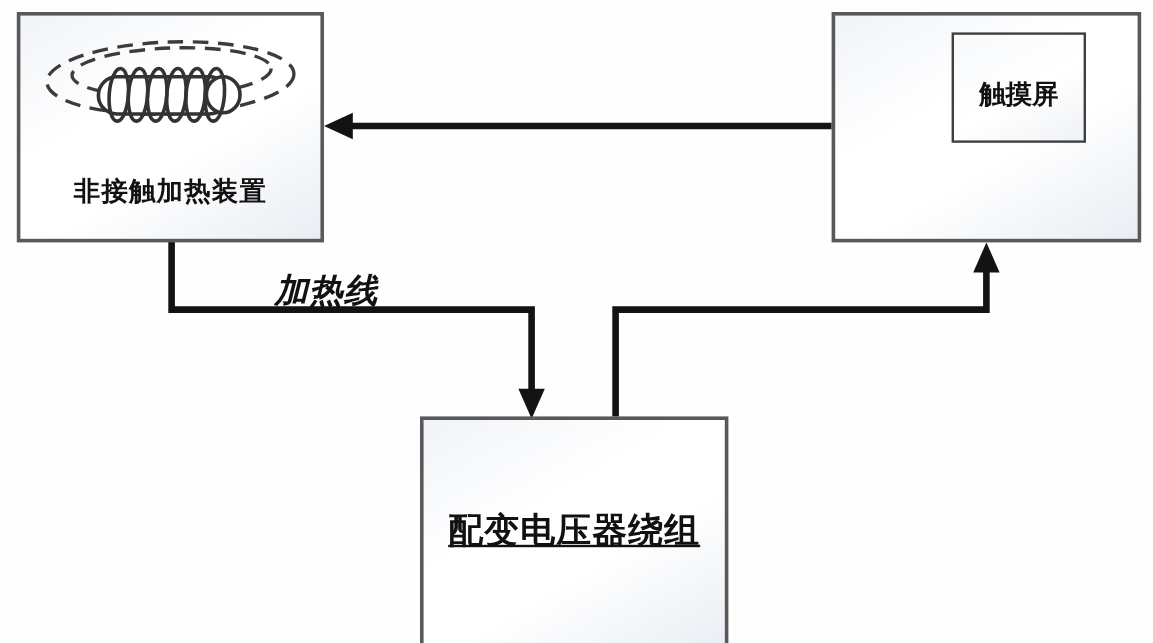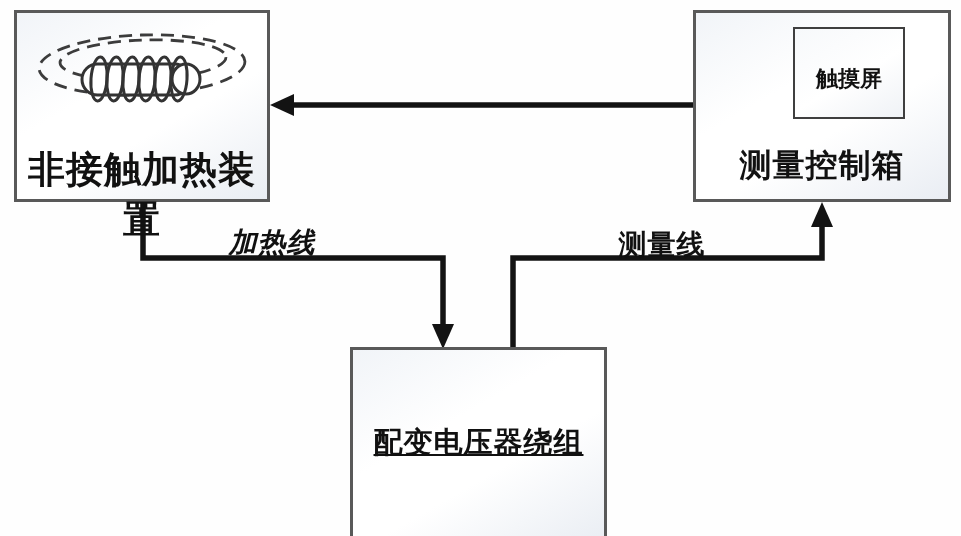--- a/index.html
+++ b/index.html
@@ -28,21 +28,21 @@
     position:absolute; left:69px; top:14px; width:112px; height:92px;
     border:2.5px solid #3f3f3f;
     background:linear-gradient(150deg,#f7f9fb 0%, #ffffff 55%, #eff2f6 100%);
     display:flex; align-items:center; justify-content:center;margin-left:28px;
   }
   #touch-screen .ts-label { font-size:22px; font-weight:700; margin-top:12px; }
   .box-label {
     position:absolute; left:0; right:0;
     text-align:center; font-weight:700; letter-spacing:1px;
   }
-  #heater-box  .box-label { top:132px; font-size:37px; }
+  #heater-box  .box-label { top:132px; font-size:22px; }
   #control-box .box-label { top:131px; font-size:32px; }
   #winding-box .box-label { top:73px;  font-size:29px;text-decoration:underline; }
   .edge-label {
     position:absolute; text-align:center;
     font-weight:700; font-size:28px; letter-spacing:1px;
   }
   #control-edge-label     { left:320px; top:57px;  width:300px; }
   #heating-edge-label     { left:182px; top:224px; width:180px;font-style:italic; }
   #measurement-edge-label { left:572px; top:226px; width:180px; }
   .conn { fill:none; stroke:#131313; stroke-width:5.5; }
@@ -90,23 +90,21 @@
         <ellipse class="coil-stroke" cx="162" cy="66" rx="8" ry="22" transform="rotate(4 162 66)"></ellipse>
       </g>
     </svg>
     <div class="box-label">非接触加热装置</div>
   </div>
 
   <div class="box" id="control-box">
     <div id="touch-screen">
       <span class="ts-label">触摸屏</span>
     </div>
-    <div class="box-label">测量控制箱</div>
   </div>
 
   <div class="box" id="winding-box">
     <div class="box-label">配变电压器绕组</div>
   </div>
 
   <div class="edge-label" id="heating-edge-label">加热线</div>
-  <div class="edge-label" id="measurement-edge-label">测量线</div>
 
 </div>
 
 </body></html>

